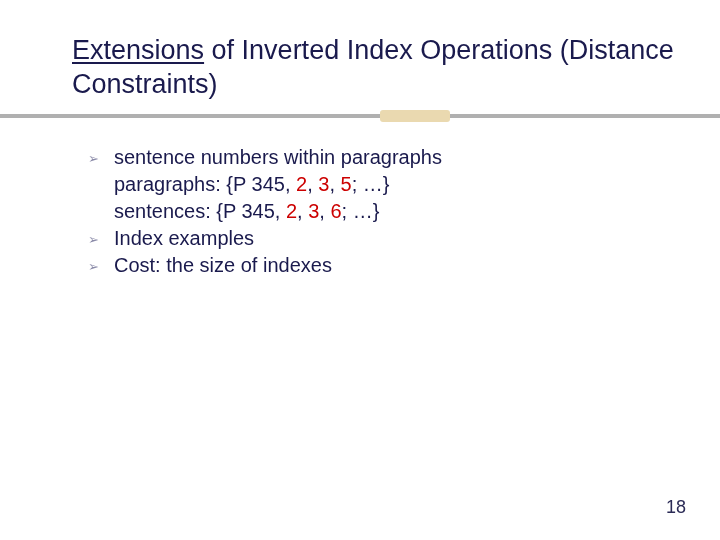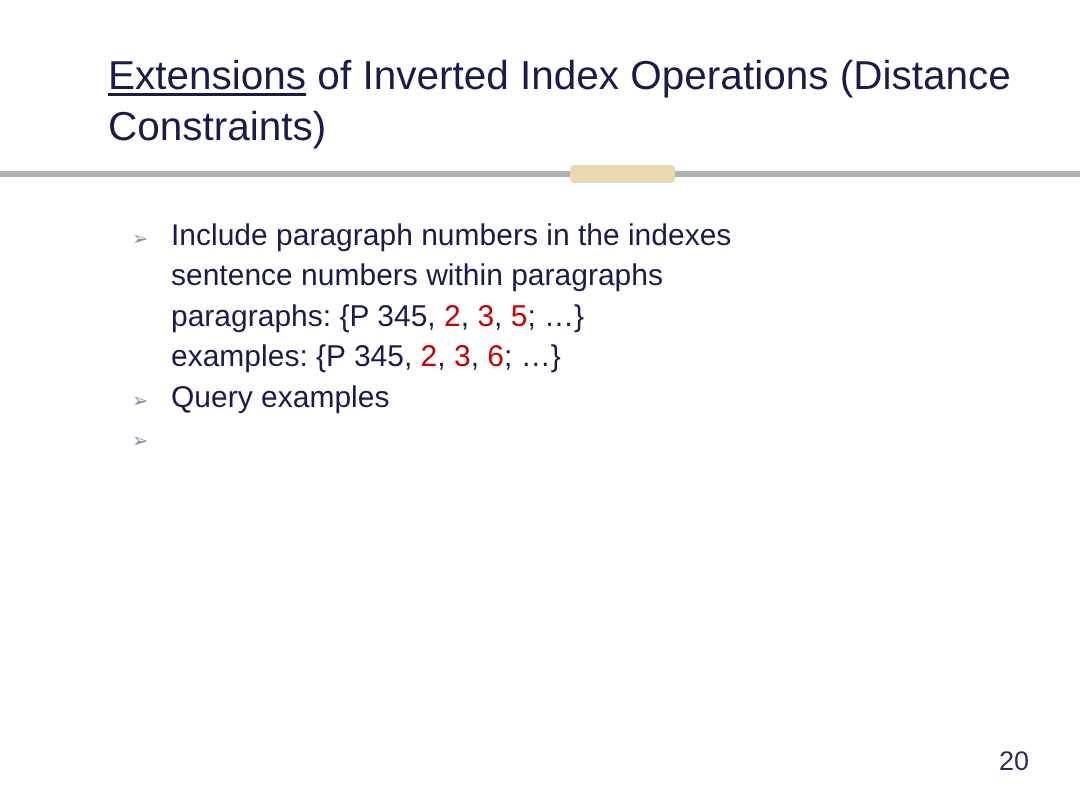--- a/index.html
+++ b/index.html
@@ -102,36 +102,36 @@
   <div class="rule-wrap">
     <div class="rule-main"></div>
     <div class="rule-cap"></div>
   </div>
 
   <div class="body">
     <ul class="bullets">
 
       <li>
         <span class="marker">➢</span>
-        <span>Include paragraph numbers in the indexes</span>
         <span class="sub">sentence numbers within paragraphs</span>
         <span class="sub">
           <span>paragraphs: {P 345, </span><span class="red">2</span><span>, </span><span class="red">3</span><span>, </span><span class="red">5</span><span>; …}</span>
         </span>
         <span class="sub">
-          <span>examples: {P 345, </span><span class="red">2</span><span>, </span><span class="red">3</span><span>, </span><span class="red">6</span><span>; …}</span>
+          <span>sentences: {P 345, </span><span class="red">2</span><span>, </span><span class="red">3</span><span>, </span><span class="red">6</span><span>; …}</span>
         </span>
       </li>
 
       <li>
         <span class="marker">➢</span>
-        <span>Query examples</span>
+        <span>Index examples</span>
       </li>
 
       <li>
         <span class="marker">➢</span>
+        <span>Cost: the size of indexes</span>
       </li>
 
     </ul>
   </div>
 
-  <div class="pageno">20</div>
+  <div class="pageno">18</div>
 </div>
 
 </body></html>

